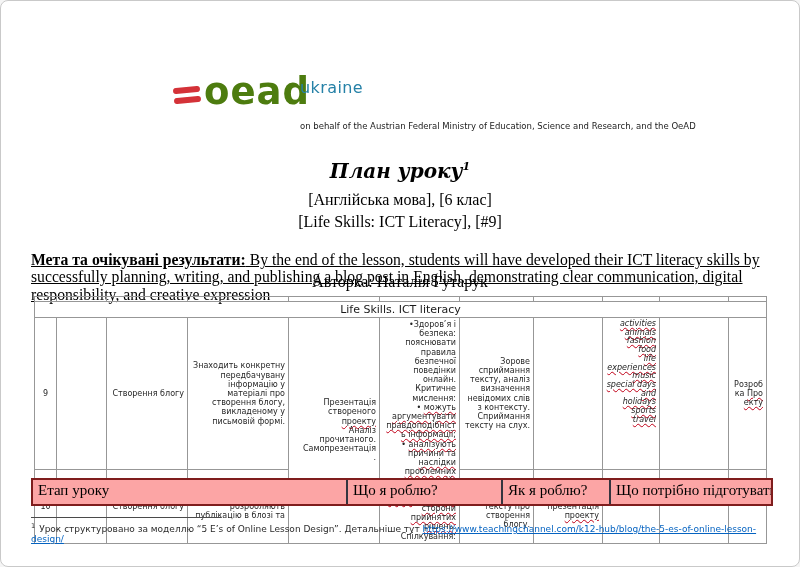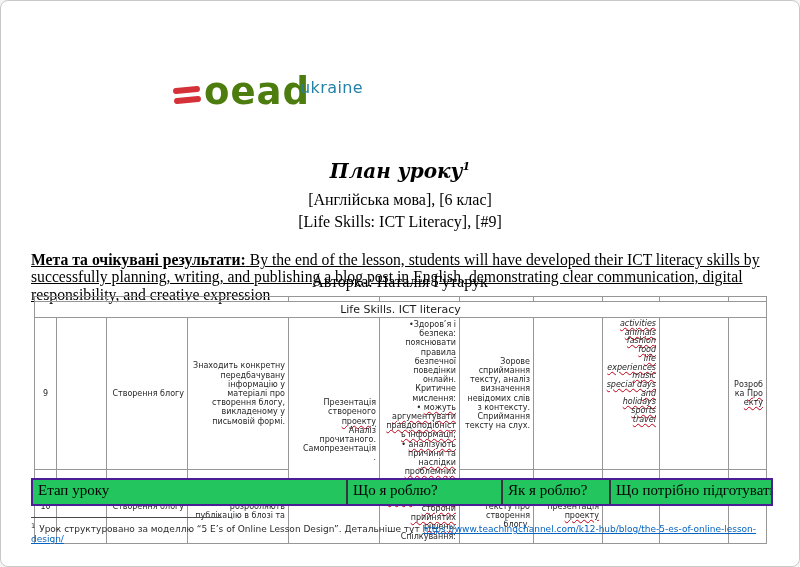--- a/index.html
+++ b/index.html
@@ -66,21 +66,21 @@
   .wavy{
     text-decoration:underline;
     text-decoration-style:wavy;
     text-decoration-color:#c00016;
     text-decoration-thickness:1px;
     text-underline-offset:1px;
   }
   
   .stage-bar{
     position:absolute;left:30px;top:477px;width:738px;height:24px;
-    display:flex;background:#22c55e;border:2px solid #4c1d95;
+    display:flex;background:#fca5a5;border:2px solid #7f1d1d;
     font-size:15px;
   }
   .stage-cell{
     padding:2px 0 0 5px;border-right:2px solid #35353f;
     overflow:hidden;white-space:nowrap;
   }
   .stage-cell:last-child{border-right:none;}
   .sc1{width:308px;} .sc2{width:148px;} .sc3{width:101px;} .sc4{flex:1;}
   
   .fn-rule{position:absolute;left:30px;top:516px;width:190px;border-top:1px solid #4a4a4a;}
@@ -97,20 +97,21 @@
 <div class="page">
 
   <div class="flag">
     <div class="bar b1"></div>
     <div class="bar b2"></div>
   </div>
   <div class="brand">oead</div>
   <div class="office">
     <div>ukraine</div>
   </div>
+  <div class="tagline">on behalf of the Austrian Federal Ministry of Education, Science and Research, and the OeAD</div>
 
   <div class="doc-title">
     <span>План уроку</span><sup>1</sup>
   </div>
   <div class="subline sub1">[Англійська мова], [6 клас]</div>
   <div class="subline sub2">[Life Skills: ICT Literacy], [#9]</div>
   <div class="subline sub3">Авторка: Наталія Гутарук</div>
 
   <div class="goal">
     <b>Мета та очікувані результати:</b><span> By the end of the lesson, students will have developed their ICT literacy skills by successfully planning, writing, and publishing a blog post in English, demonstrating clear communication, digital responsibility, and creative expression</span>

